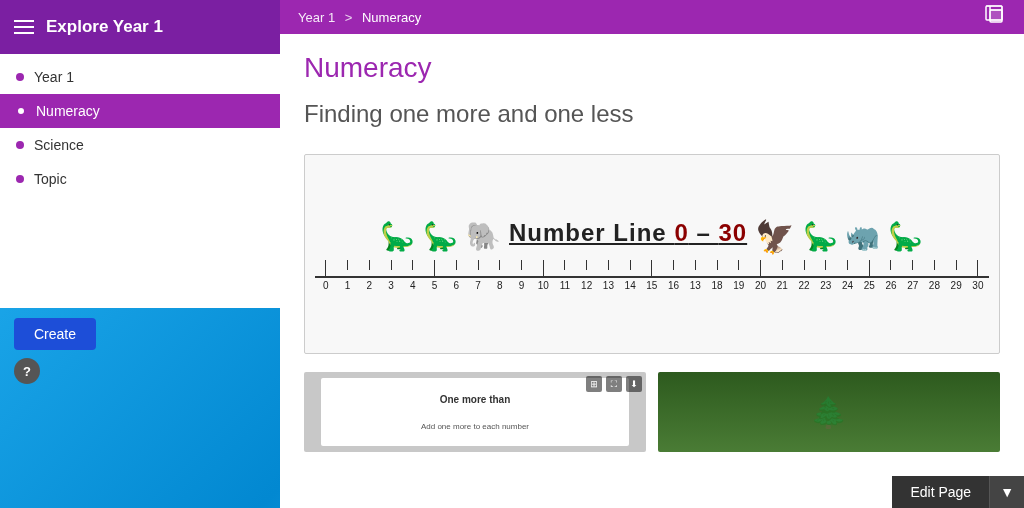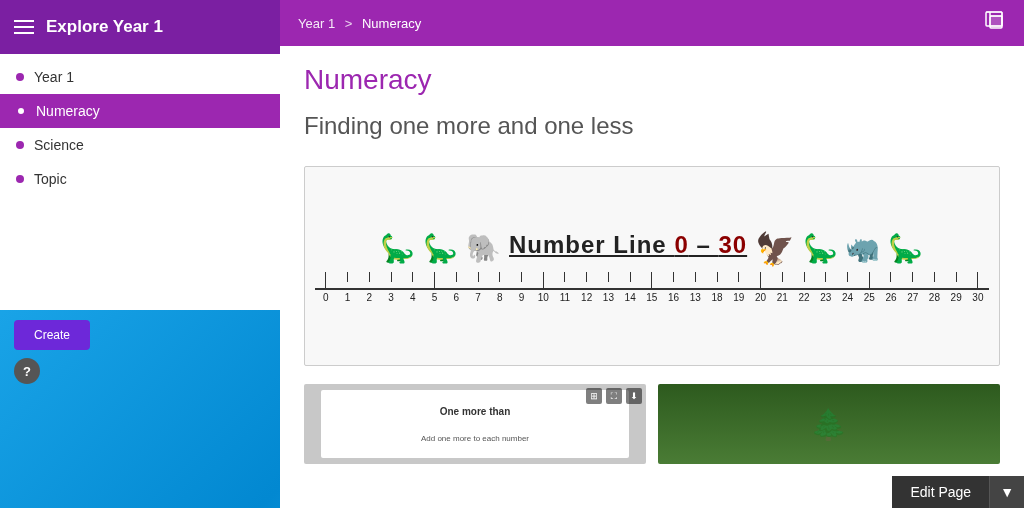--- a/index.html
+++ b/index.html
@@ -94,26 +94,26 @@
 
     .nav-item.active .nav-dot {
       background: white;
     }
 
     .sidebar-bottom {
       padding: 14px;
     }
 
     .create-btn {
-      background: #6d28d9;
+      background: #1d4ed8;
       color: white;
       border: none;
       border-radius: 4px;
       padding: 8px 20px;
-      font-size: 12px;
+      font-size: 14px;
       cursor: pointer;
     }
 
     .help-icon {
       position: absolute;
       bottom: 16px;
       left: 14px;
       width: 26px;
       height: 26px;
       border-radius: 50%;
@@ -135,21 +135,21 @@
       height: 508px;
       overflow: hidden;
     }
 
     .top-bar {
       background: #9c27b0;
       padding: 10px 18px;
       display: flex;
       align-items: center;
       justify-content: space-between;
-      height: 46px;
+      height: 34px;
     }
 
     .breadcrumb {
       color: white;
       font-size: 13px;
     }
 
     .breadcrumb-sep {
       margin: 0 6px;
       color: rgba(255,255,255,0.8);

